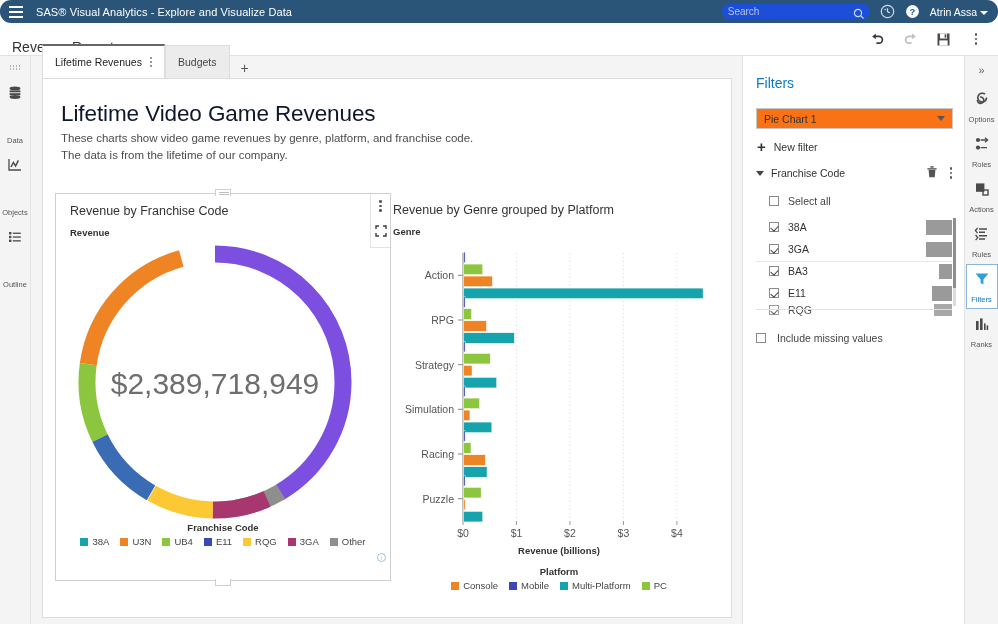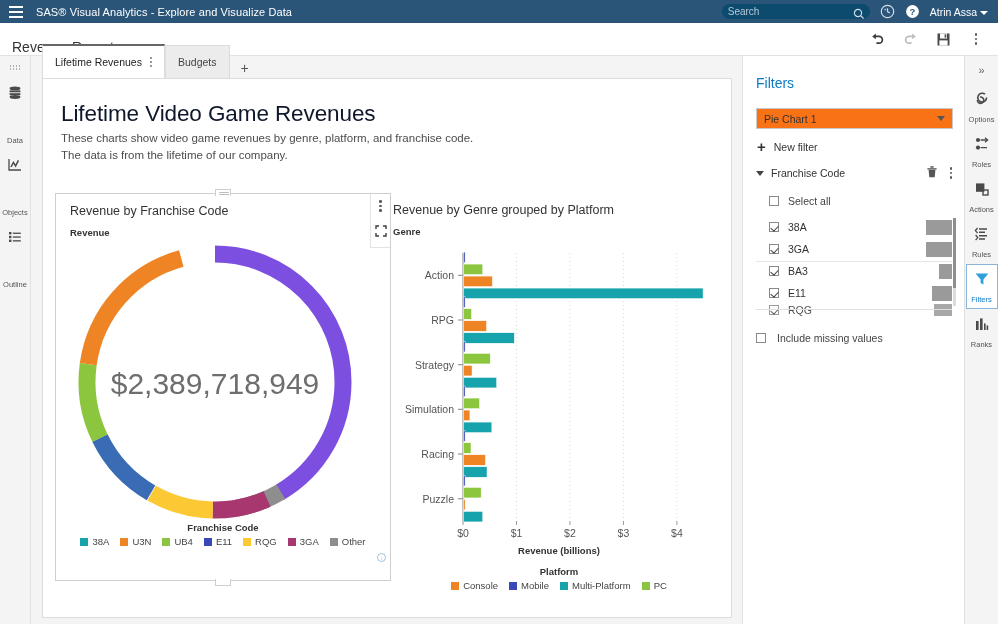--- a/index.html
+++ b/index.html
@@ -6,33 +6,33 @@
   html, body {
     width: 998px; height: 624px;
     font-family: "Liberation Sans", sans-serif;
     background: #ffffff; overflow: hidden;
   }
   body { position: relative; }
 
   
   #appbar {
     position: absolute; left: 0; top: 0; width: 998px; height: 23px;
-    background: #2a5579; display: flex; align-items: center;
+    background: #2a5579; display: flex; align-items: center; border-radius: 11px;
   }
   #hamburger {
     width: 32px; height: 23px; display: flex; flex-direction: column;
     justify-content: center; align-items: center; gap: 3px; cursor: pointer;
   }
   #hamburger i { display: block; width: 14px; height: 2px; background: #ffffff; }
   #app-title { color: #ffffff; font-size: 11px; letter-spacing: .1px; margin-left: 4px; }
   #appbar-right {
     margin-left: auto; display: flex; align-items: center; gap: 10px; padding-right: 10px;
   }
   #searchbox {
-    width: 148px; height: 15px; border-radius: 8px; background: #0c4a6e;
+    width: 148px; height: 15px; border-radius: 8px; background: #1d4ed8;
     display: flex; align-items: center; padding: 0 6px; position: relative;
   }
   #searchbox .ph { color: #b6c7d5; font-size: 10px; }
   #searchbox .mag { position: absolute; right: 5px; top: 2px; }
   .circ-ico { width: 15px; height: 15px; }
   #username { color: #ffffff; font-size: 10.5px; }
   .caret-dn {
     display: inline-block; width: 0; height: 0; margin-left: 3px;
     border-left: 4px solid transparent; border-right: 4px solid transparent;
     border-top: 4px solid #ffffff; vertical-align: middle;

